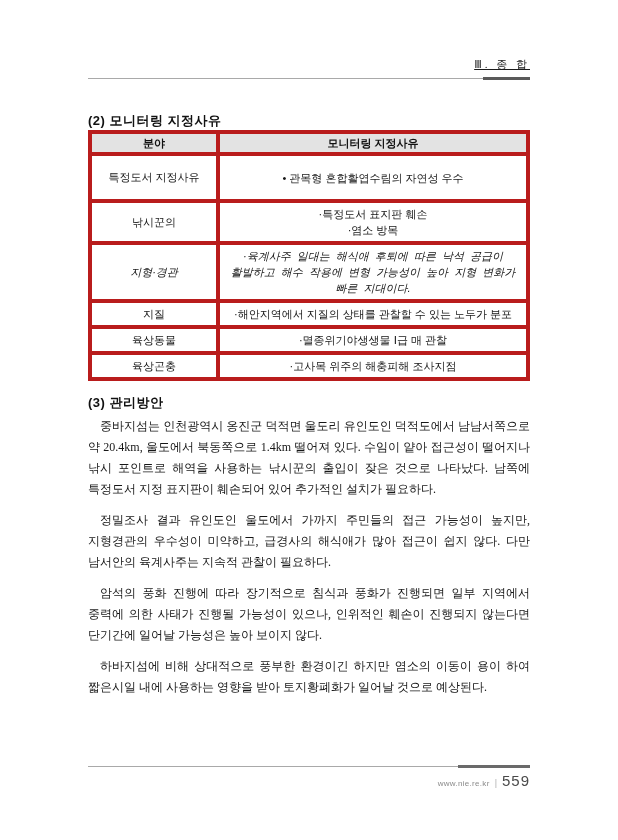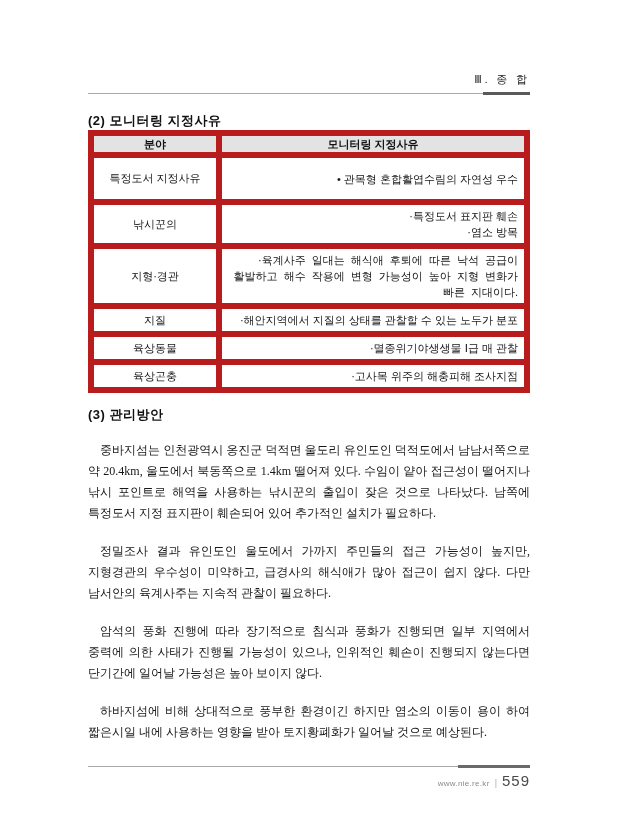--- a/index.html
+++ b/index.html
@@ -2,58 +2,58 @@
 <html><head>
 <meta charset="utf-8">
 <style>
   * { margin:0; padding:0; box-sizing:border-box; }
   html,body { background:#fff; }
   .page {
     position:relative; width:618px; height:840px; background:#ffffff;
     font-family:"Liberation Sans", sans-serif; color:#1a1a1a; overflow:hidden;
   }
   
-  .header { position:absolute; left:88px; width:442px; top:72px; }
+  .header { position:absolute; left:88px; width:442px; top:57px;text-decoration:underline; }
   .header-label {
     text-align:right; font-size:11px; letter-spacing:3px; color:#222;
     padding-bottom:6px; font-family:"Liberation Serif", serif;
   }
   .header-rule { position:relative; height:1px; background:#a9a9a9; }
   .header-accent { position:absolute; right:0; top:-1px; width:47px; height:3px; background:#5a5a5a; }
 
   
   .main { position:absolute; left:88px; width:442px; top:112px; }
   .sec-heading { font-size:13px; font-weight:bold; color:#111; letter-spacing:0.5px; }
   .sec-heading.s2 { }
   .sec-heading.s3 { margin-top:13px; }
 
   table.mon { width:100%; border-collapse:collapse; table-layout:fixed; font-size:11px; }
   table.mon col.c1 { width:128px; }
-  table.mon th, table.mon td { border:6px solid #b91c1c; vertical-align:middle; }
+  table.mon th, table.mon td { border:4px solid #b91c1c; vertical-align:middle; }
   table.mon { border:1.5px solid #333; }
   table.mon th {
     background:#e3e3e3; height:22px; font-weight:bold; text-align:center; color:#111;
   }
   table.mon td.field { text-align:center; color:#161616; }
-  table.mon td.reason { text-align:right; padding:3px 6px; line-height:16px; color:#161616; }
+  table.mon td.reason { text-align:center; padding:3px 6px; line-height:16px; color:#161616; }
   tr.r1 td { height:47px; }
   tr.r2 td { height:38px; }
-  tr.r3 td { height:38px; }
+  tr.r3 td { height:38px;font-style:italic; }
   tr.r4 td { height:22px; }
   tr.r5 td { height:15px; }
   tr.r6 td { height:22px;margin-top:48px; }
   td.reason .line { white-space:normal; }
   td.reason.just { text-align:justify; word-break:keep-all; word-spacing:3px; }
 
   .body-text p {
     font-family:"Liberation Serif", serif;
     font-size:12px; line-height:21px; text-align:justify; word-break:keep-all;
-    text-indent:12px; color:#161616; margin-top:17px;
+    text-indent:12px; color:#161616; margin-top:10px;
   }
-  .body-text p:first-of-type { margin-top:16px; }
+  .body-text p:first-of-type { margin-top:4px; }
 
   
   .footer { position:absolute; left:88px; width:442px; top:766px; }
   .footer-rule { position:relative; height:1px; background:#a9a9a9; }
   .footer-accent { position:absolute; right:0; top:-1px; width:72px; height:3px; background:#6a6a6a; }
   .footer-text { text-align:right; margin-top:5px; }
   .footer-site { font-size:8px; color:#8a8a8a; letter-spacing:0.3px; }
   .footer-sep { font-size:9px; color:#b0b0b0; margin:0 5px; }
   .footer-page { font-size:15px; color:#4a4a4a; letter-spacing:1px; }
 </style>

